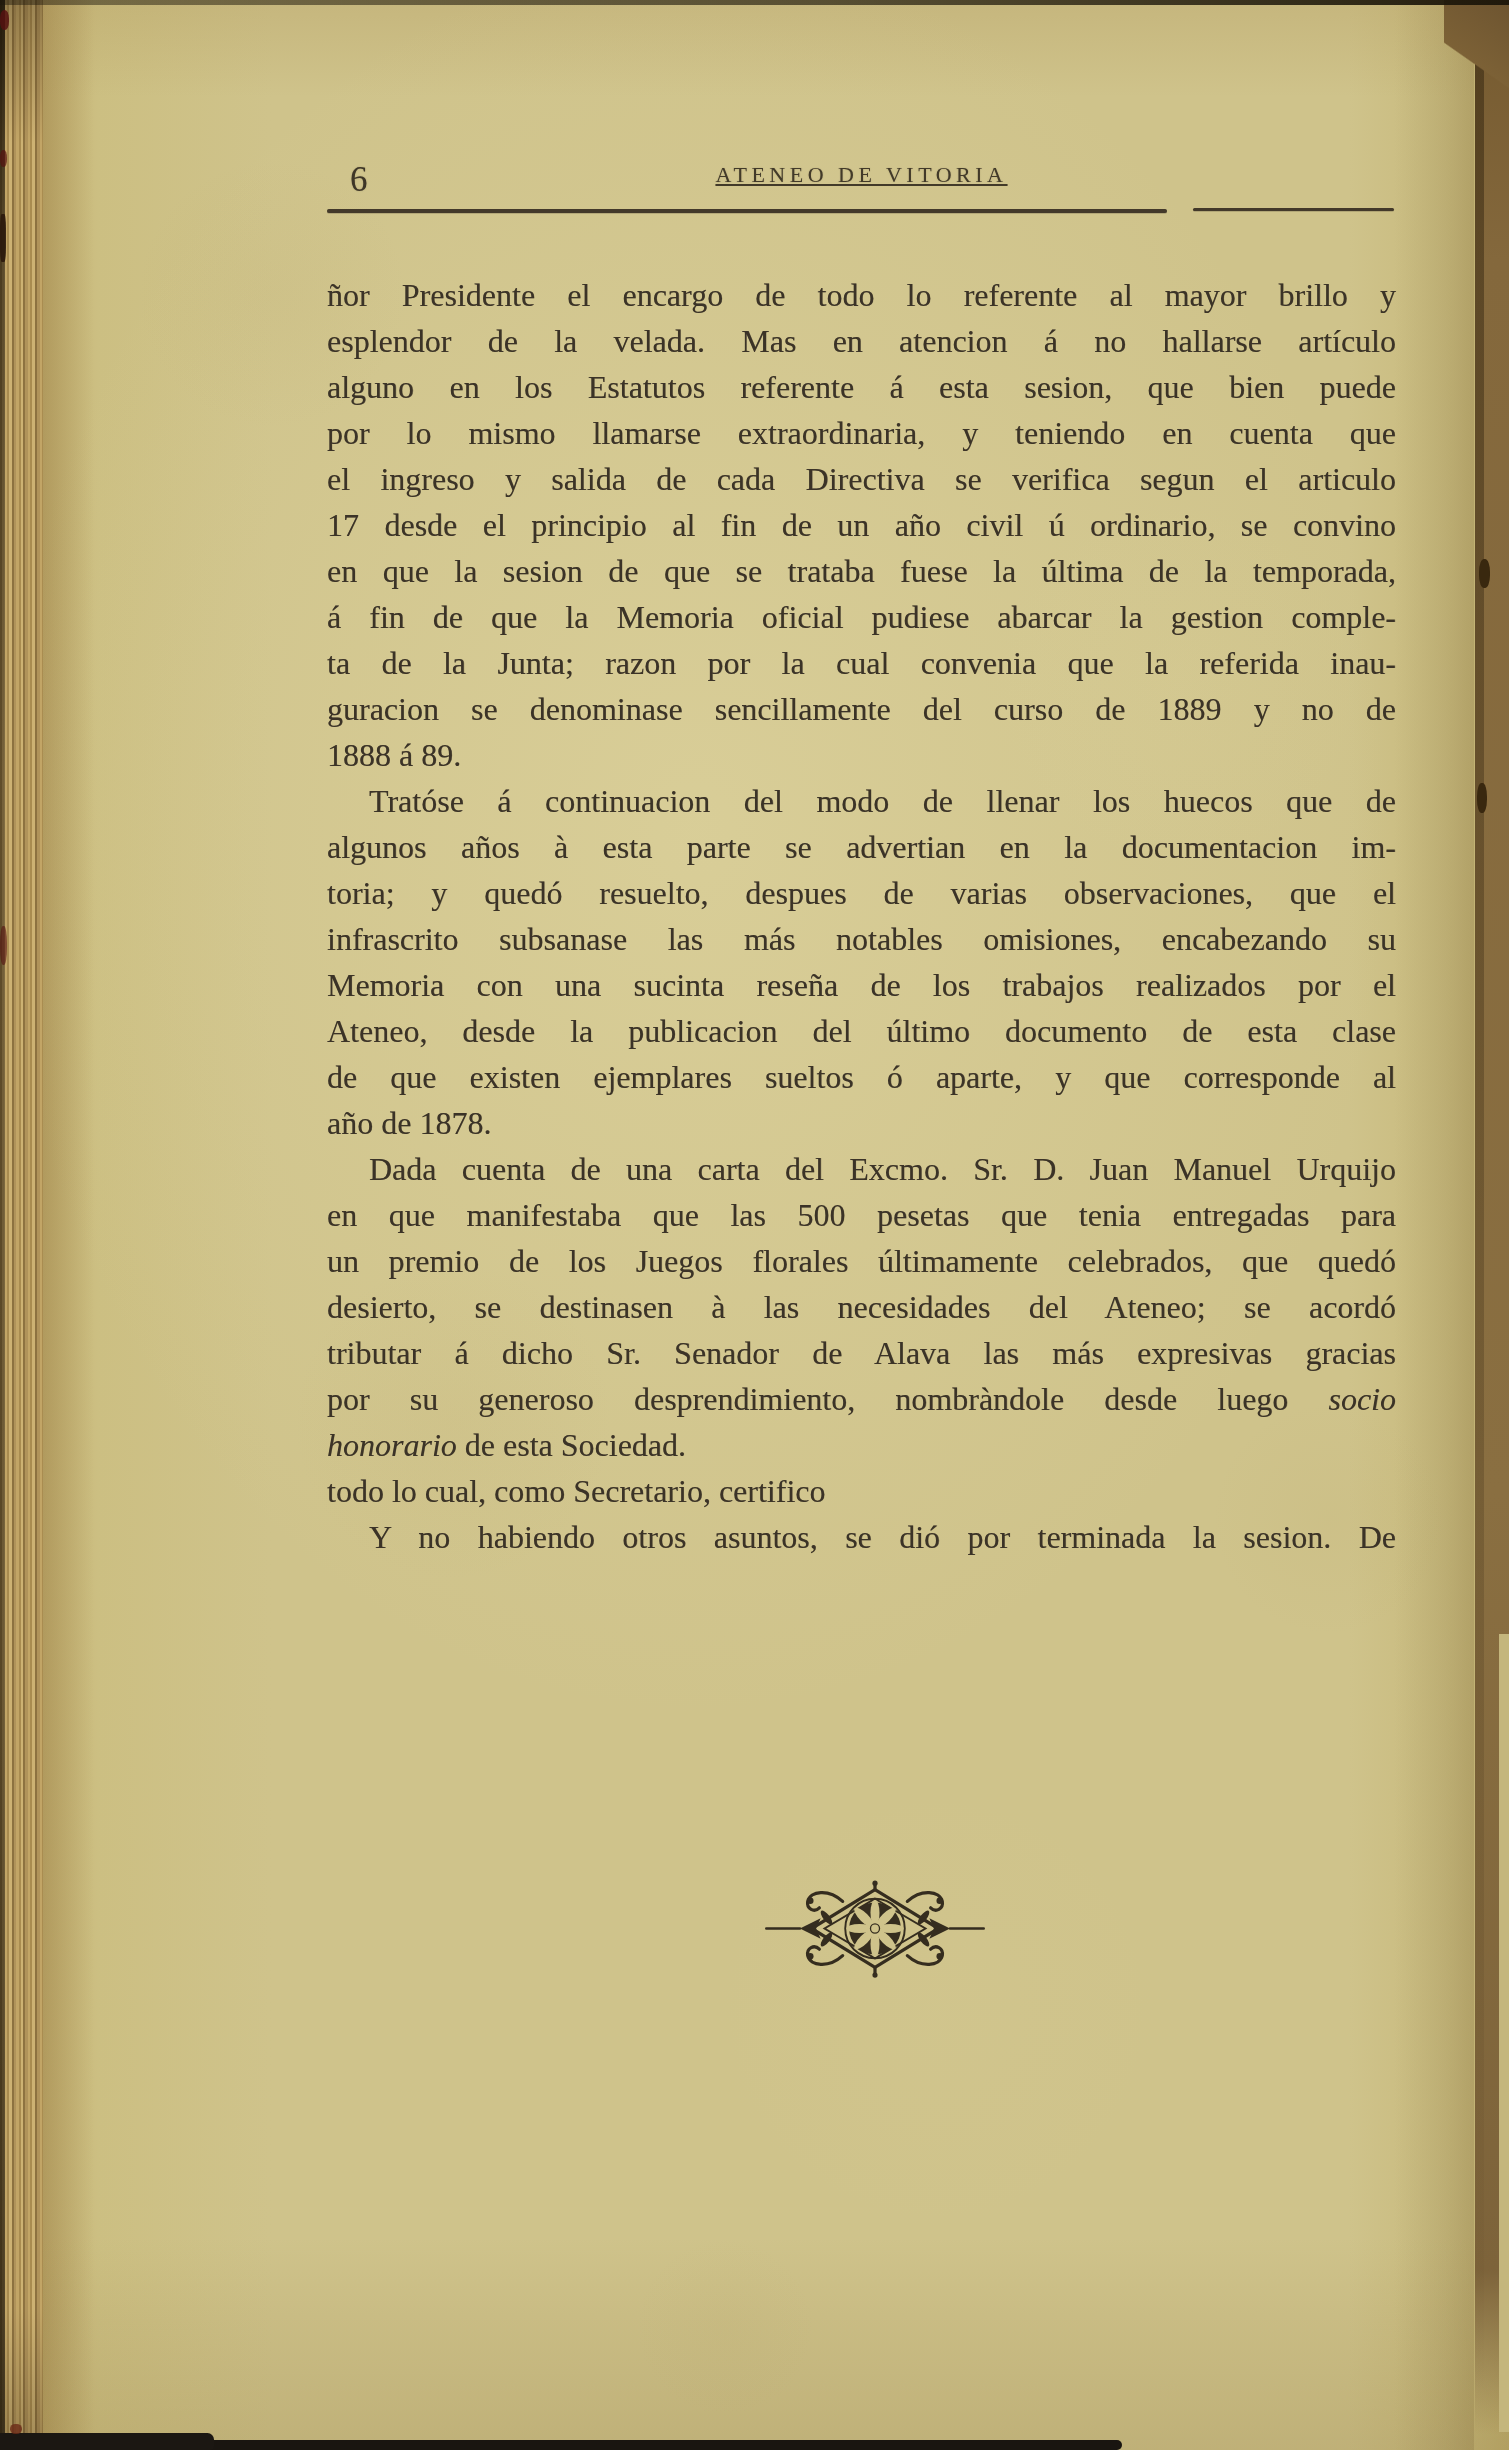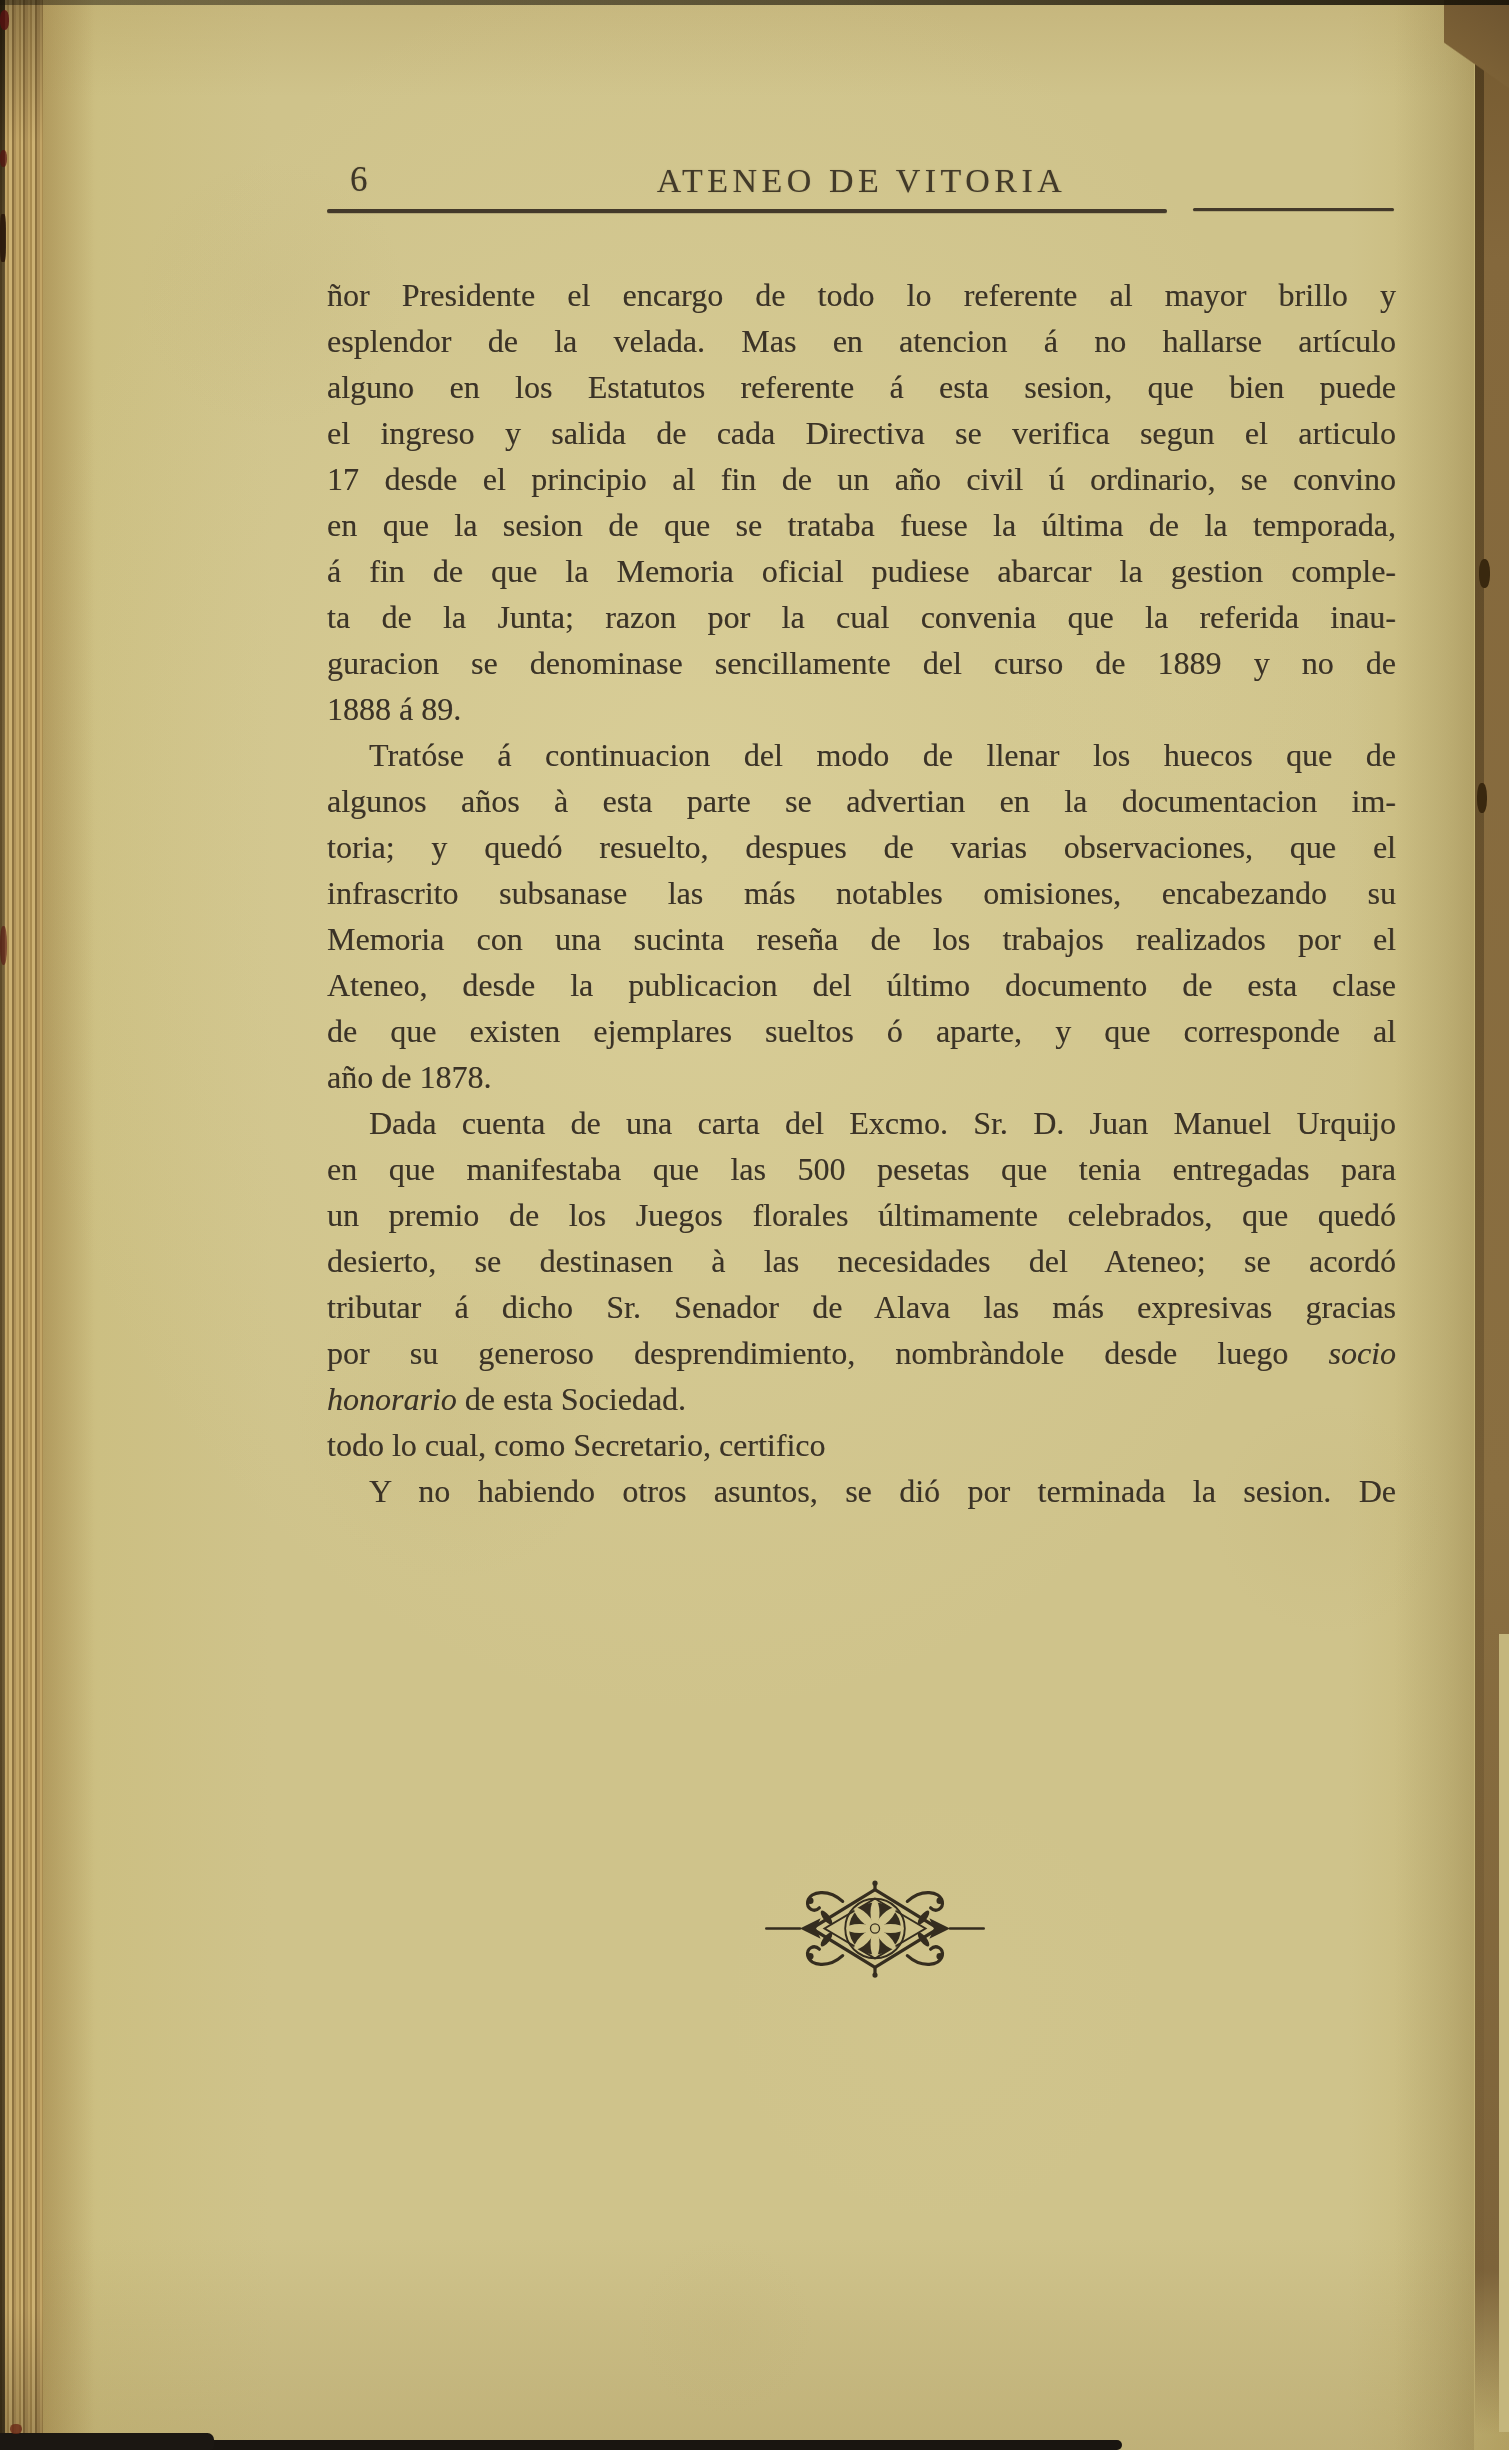--- a/index.html
+++ b/index.html
@@ -58,22 +58,22 @@
   #bottom-blob{left:0;top:2433px;width:214px;height:17px;background:#1b1712;border-radius:0 6.5px 3.9px 0;}
   
   .stain{background:#551210;border-radius:45%;}
   #stain-1{left:0;top:10.4px;width:9px;height:19.5px;opacity:.85;}
   #stain-2{left:0;top:150px;width:6.5px;height:17px;opacity:.7;}
   #stain-3{left:0;top:214px;width:5.8px;height:48px;background:#2a180c;border-radius:30%;opacity:.9;}
   #stain-4{left:0;top:926px;width:6.5px;height:39px;opacity:.6;}
   #stain-5{left:10.4px;top:2424px;width:11.7px;height:10.4px;background:#6b2a18;opacity:.8;}
   
   #page-number{left:350px;top:160px;font-size:35px;color:#3e3627;text-shadow:0 0 1.3px rgba(62,54,39,.35);}
-  #header-title{left:327px;top:162px;width:1069px;text-align:center;font-size:34px;
-    letter-spacing:4.5px;color:#423a29;text-shadow:0 0 1.3px rgba(62,54,39,.3);}
+  #header-title{left:327px;top:162px;width:1069px;text-align:center;font-size:22px;
+    letter-spacing:4.5px;color:#423a29;text-shadow:0 0 1.3px rgba(62,54,39,.3);text-decoration:underline;}
   .rule{background:#43392a;border-radius:1.9px;box-shadow:0 0.6px 0.6px rgba(67,57,42,.4);}
   #rule-long{left:327px;top:209px;width:840px;height:3.9px;}
   #rule-short{left:1193px;top:208px;width:201px;height:3.2px;}
   
   #body-text{left:327px;top:272px;width:1069px;color:#3b3327;font-size:32px;line-height:46px;
     text-shadow:0.3px 0.3px 0.6px rgba(59,51,39,.45);}
   .bline{text-align:justify;text-align-last:justify;-moz-text-align-last:justify;}
   .bline.last{text-align-last:left;-moz-text-align-last:left;}
   .bline.ind{padding-left:42px;}
   .bline em{font-style:italic;}
@@ -110,20 +110,21 @@
 
   <div class="abs" id="page-number">6</div>
   <div class="abs" id="header-title">ATENEO DE VITORIA</div>
   <div class="abs rule" id="rule-long"></div>
   <div class="abs rule" id="rule-short"></div>
 
   <div class="abs" id="body-text">
       <div class="bline">ñor Presidente el encargo de todo lo referente al mayor brillo y</div>
       <div class="bline">esplendor de la velada. Mas en atencion á no hallarse artículo</div>
       <div class="bline">alguno en los Estatutos referente á esta sesion, que bien puede</div>
+      <div class="bline">por lo mismo llamarse extraordinaria, y teniendo en cuenta que</div>
       <div class="bline">el ingreso y salida de cada Directiva se verifica segun el articulo</div>
       <div class="bline">17 desde el principio al fin de un año civil ú ordinario, se convino</div>
       <div class="bline">en que la sesion de que se trataba fuese la última de la temporada,</div>
       <div class="bline">á fin de que la Memoria oficial pudiese abarcar la gestion comple-</div>
       <div class="bline">ta de la Junta; razon por la cual convenia que la referida inau-</div>
       <div class="bline">guracion se denominase sencillamente del curso de 1889 y no de</div>
       <div class="bline last">1888 á 89.</div>
       <div class="bline ind">Tratóse á continuacion del modo de llenar los huecos que de</div>
       <div class="bline">algunos años à esta parte se advertian en la documentacion im-</div>
       <div class="bline">toria; y quedó resuelto, despues de varias observaciones, que el</div>

